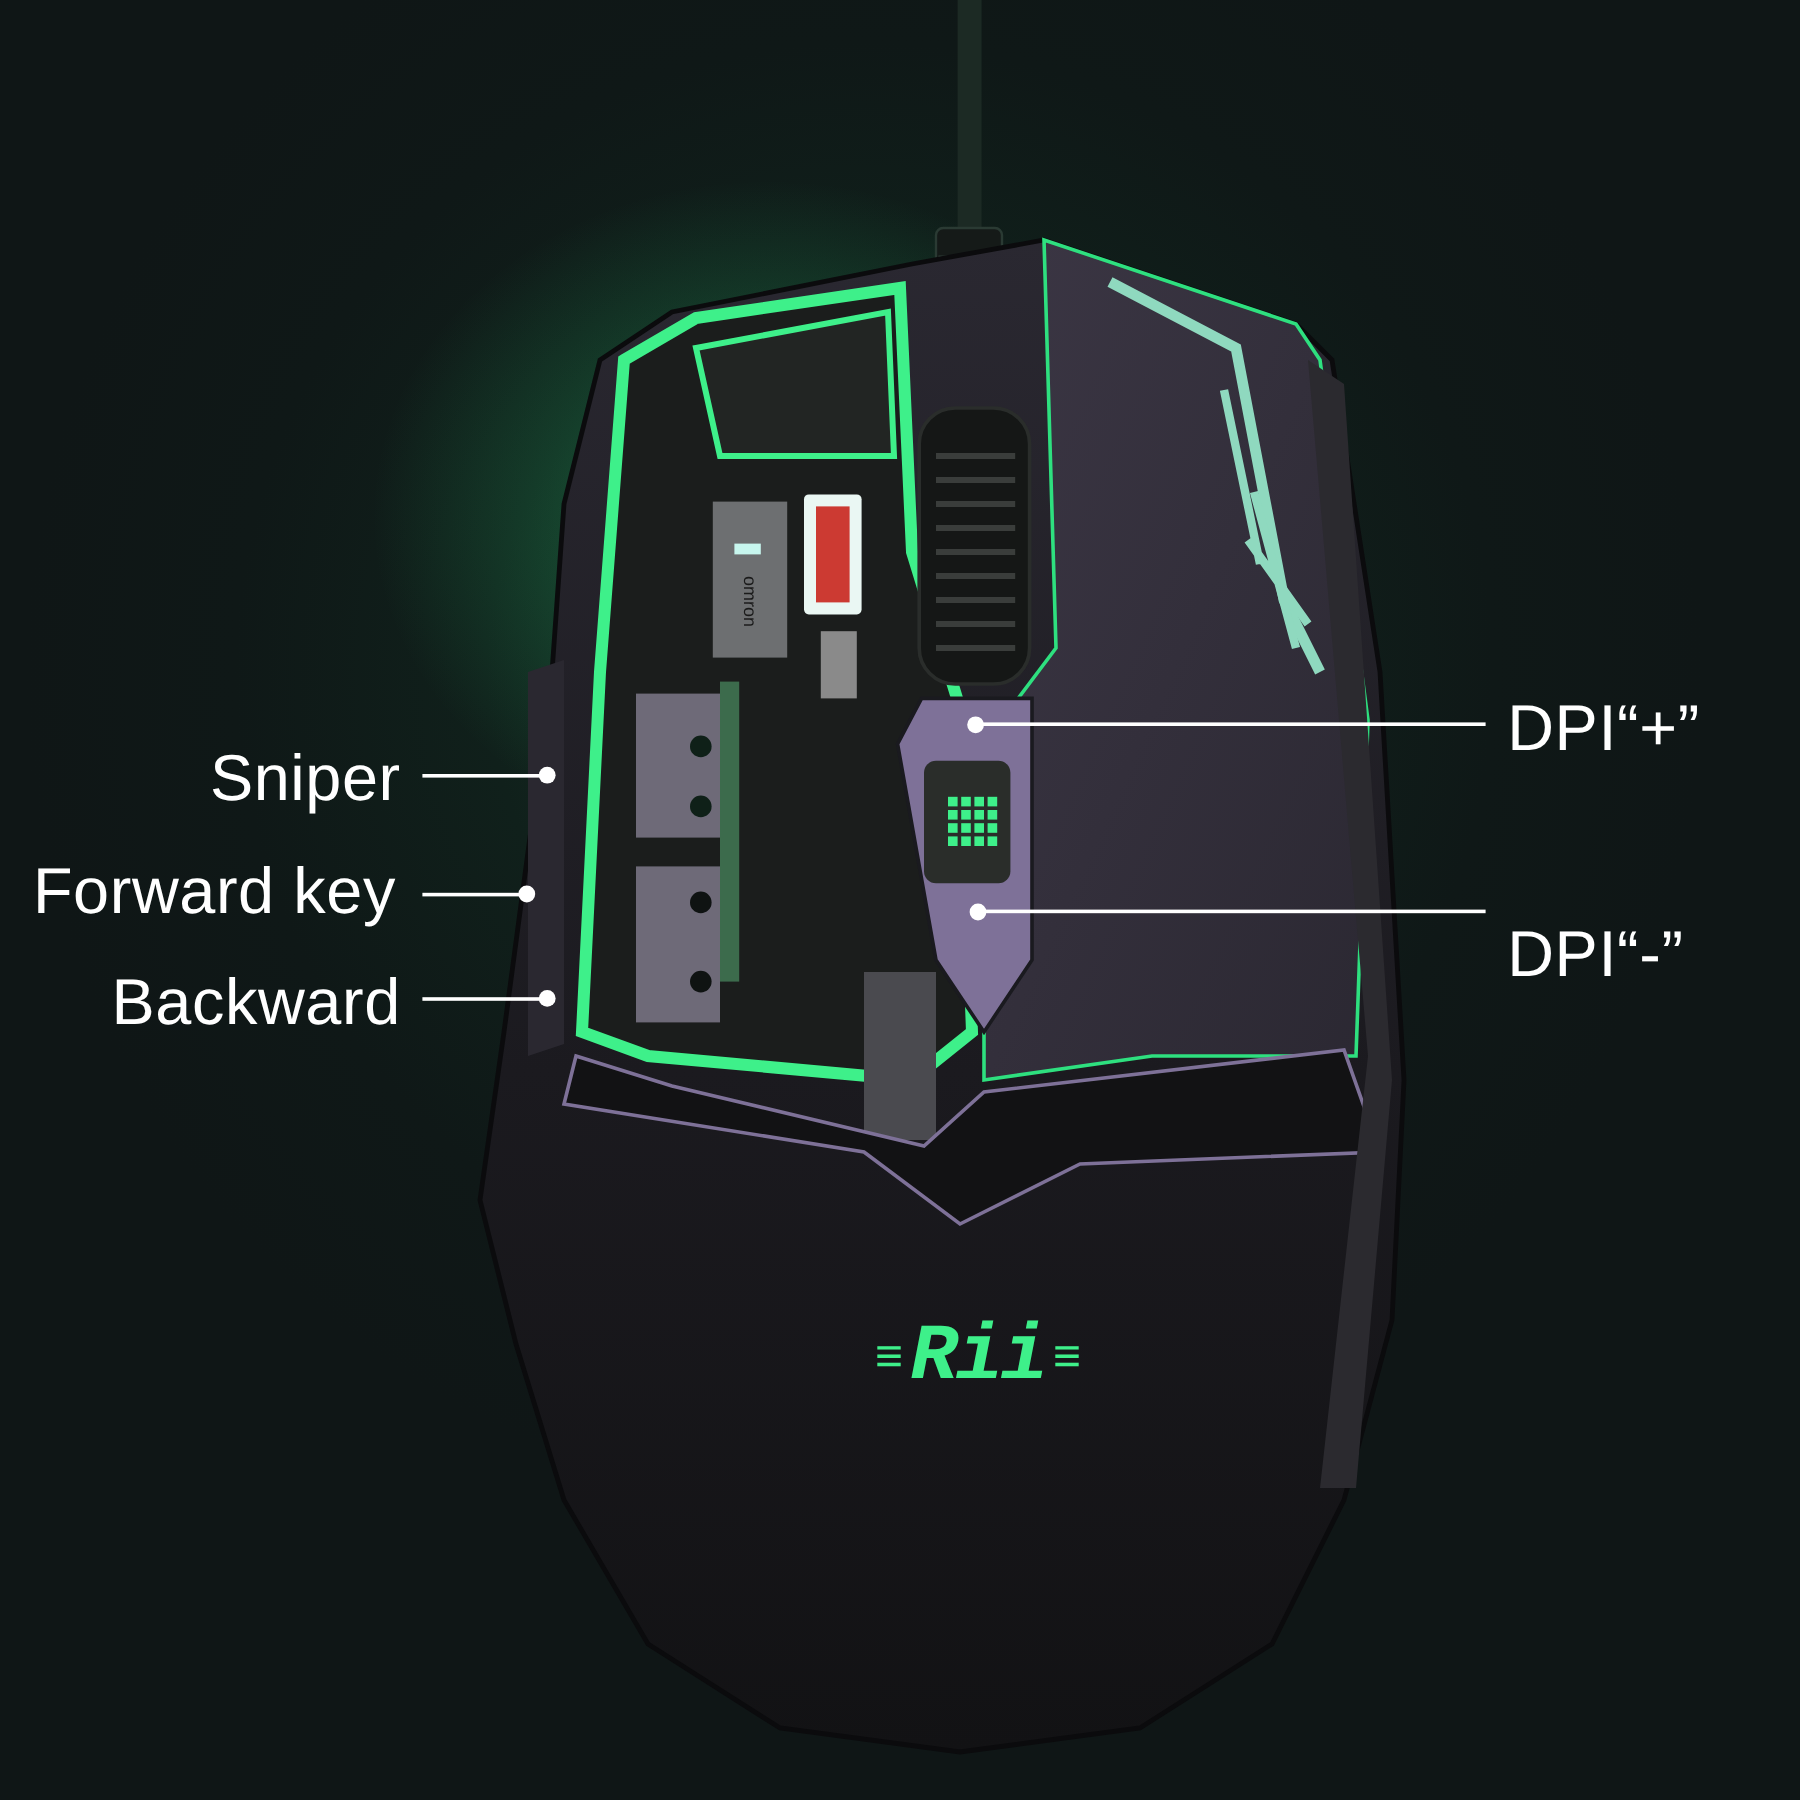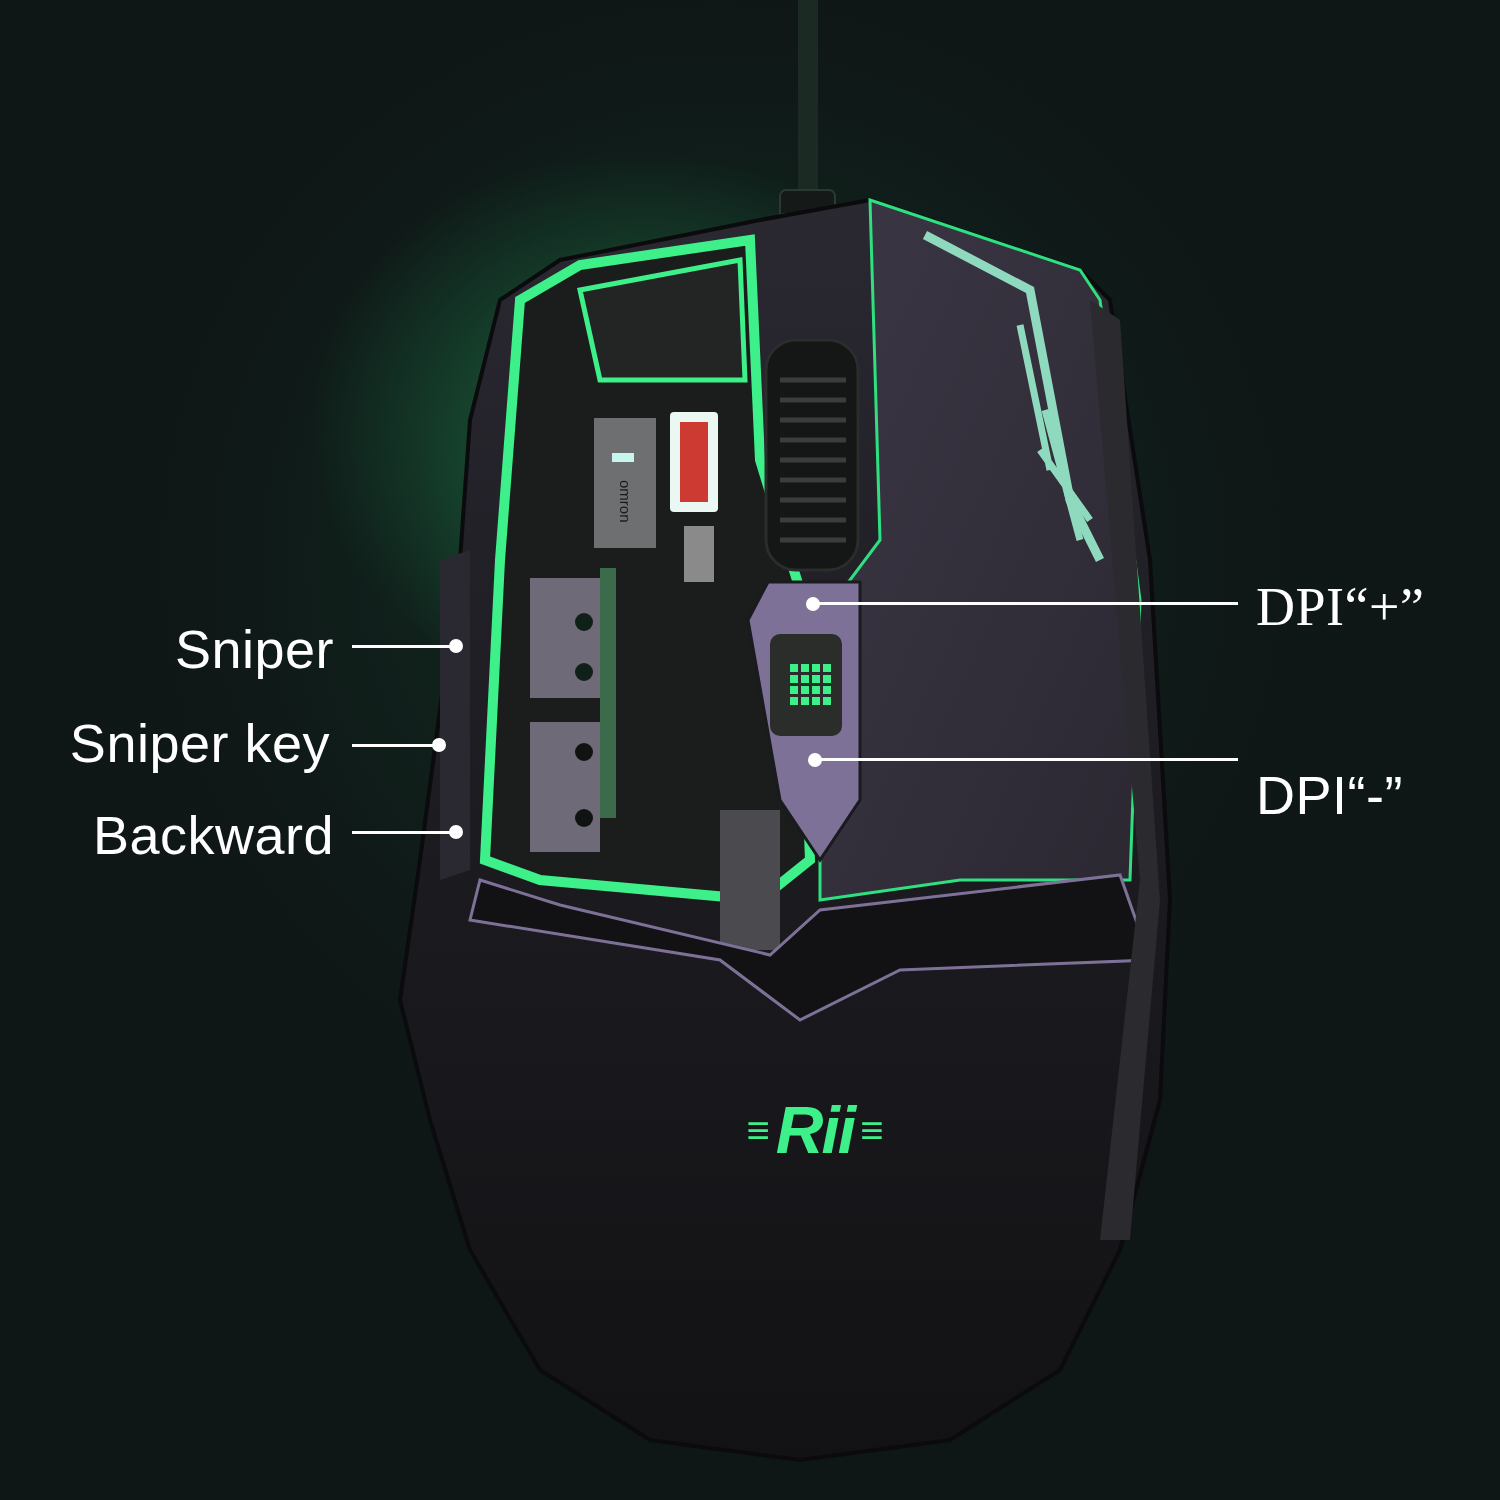--- a/index.html
+++ b/index.html
@@ -114,37 +114,37 @@
     <rect x="720" y="810" width="60" height="140" fill="#4a4a4f"></rect>
 
     <path d="M480 880 L560 905 L770 955 L820 910 L1120 875 L1150 960 L900 970 L800 1020 L720 960 L470 920 Z" fill="#121214" stroke="#7e7198" stroke-width="3"></path>
 
     <path d="M440 560 L470 550 L470 870 L440 880 Z" fill="#2a2830"></path>
     <path d="M1090 300 L1120 320 L1160 900 L1130 1240 L1100 1240 L1140 880 Z" fill="#2b2a2f"></path>
   </svg>
 
   <div style="position:absolute;left:710px;top:1095px;width:210px;height:70px;display:flex;align-items:center;justify-content:center;">
     <span style="color:#3ef08a;font-size:40px;font-weight:bold;margin-right:6px;">≡</span>
-    <span style="color:#3ef08a;font-size:66px;font-weight:bold;font-style:italic;font-family:Liberation Sans, sans-serif;letter-spacing:-2px;">Rii</span>
+    <span style="color:#3ef08a;font-size:66px;font-weight:bold;font-style:italic;font-family:Liberation Mono, monospace;letter-spacing:-2px;">Rii</span>
     <span style="color:#3ef08a;font-size:40px;font-weight:bold;margin-left:6px;">≡</span>
   </div>
 
   <div class="label left" style="right:1166px;top:622px;">Sniper</div>
   <div class="leader" style="left:352px;top:645px;width:100px;"></div>
   <div class="dot" style="left:449px;top:639px;"></div>
 
-  <div class="label left" style="right:1170px;top:716px;">Sniper key</div>
+  <div class="label left" style="right:1170px;top:716px;">Forward key</div>
   <div class="leader" style="left:352px;top:744px;width:85px;"></div>
   <div class="dot" style="left:432px;top:738px;"></div>
 
   <div class="label left" style="right:1166px;top:808px;">Backward</div>
   <div class="leader" style="left:352px;top:831px;width:100px;"></div>
   <div class="dot" style="left:449px;top:825px;"></div>
 
   <div class="dot" style="left:806px;top:597px;"></div>
   <div class="leader" style="left:816px;top:602px;width:422px;"></div>
-  <div class="label" style="left:1256px;top:580px;font-family:Liberation Serif, serif;">DPI“+”</div>
+  <div class="label" style="left:1256px;top:580px;">DPI“+”</div>
 
   <div class="dot" style="left:808px;top:753px;"></div>
   <div class="leader" style="left:818px;top:758px;width:420px;"></div>
   <div class="label" style="left:1256px;top:768px;">DPI“-”</div>
 
 </div>
 
 </body></html>

